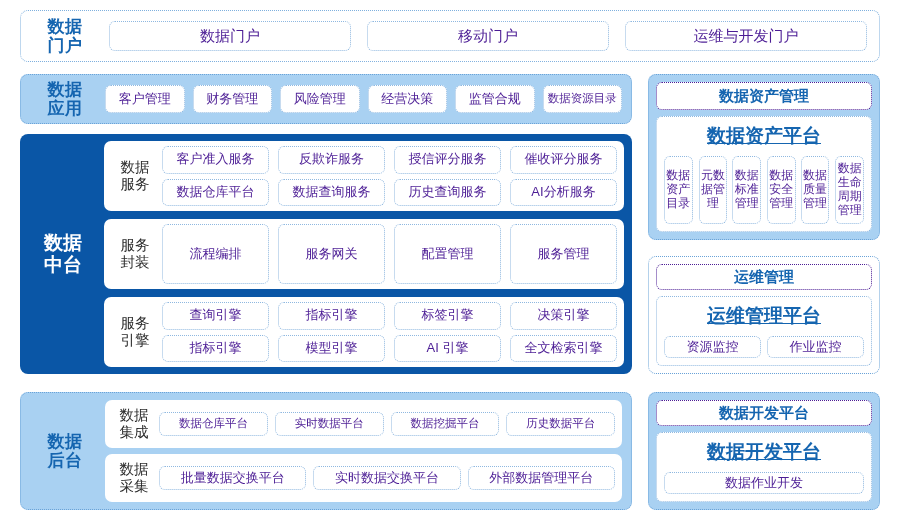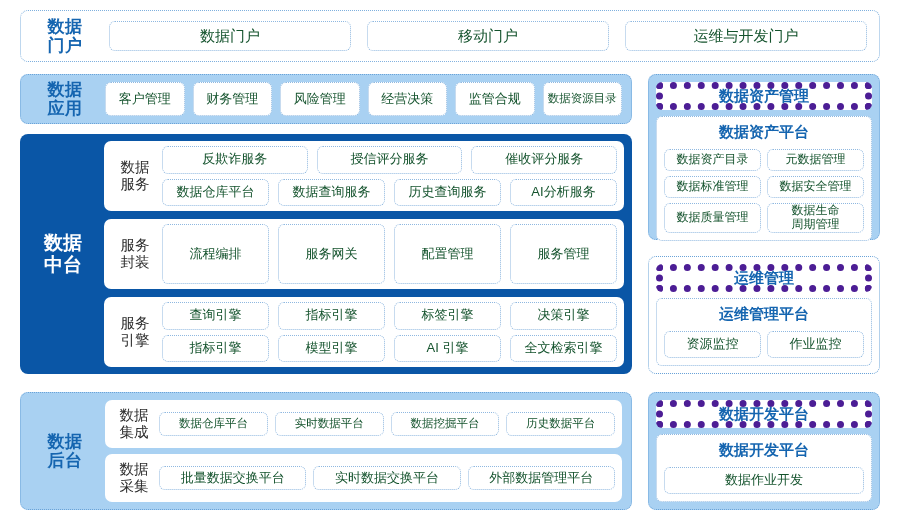--- a/index.html
+++ b/index.html
@@ -16,21 +16,21 @@
   }
 
   
   .card {
     border: 1px solid #8fb8e0;
     border-style: dotted;
     border-radius: 6px;
     background: #ffffff;
     display: flex; align-items: center; justify-content: center;
     text-align: center;
-    color: #14532d;
+    color: #4c1d95;
     line-height: 1.15;
   }
 
   
   .band {
     position: absolute;
     border: 1px dotted #7fb0de;
     border-radius: 8px;
     display: flex;
     align-items: center;
@@ -55,21 +55,21 @@
     flex: 1; display: flex; gap: 16px; padding: 0 12px 0 8px;
   }
   #portal-cards .card {
     flex: 1; height: 30px; font-size: 15px;
   }
 
   
   #app-band { left: 20px; top: 74px; width: 612px; height: 50px; }
   #app-label { width: 72px; margin-left: 8px; }
   #app-cards { flex: 1; display: flex; gap: 8px; padding: 0 9px 0 4px; }
-  #app-cards .card { flex: 1; height: 34px; font-size: 13px; }
+  #app-cards .card { flex: 1; height: 28px; font-size: 13px; }
   #app-cards .card.small { font-size: 11.5px; }
 
   
   #mid-band {
     position: absolute;
     left: 20px; top: 134px; width: 612px; height: 240px;
     background: #0a56a6;
     border-radius: 8px;
     display: flex; align-items: center;
   }
@@ -117,41 +117,41 @@
   .rpanel {
     position: absolute;
     border: 1px dotted #6aa3d8;
     border-radius: 8px;
     padding: 7px;
     display: flex; flex-direction: column; gap: 6px;
   }
   .rpanel-blue { background: #a9d1f2; }
   .rpanel-white { background: #ffffff; }
   .rpanel-title {
-    border: 7px solid #4c1d95;
+    border: 1px solid #4c1d95;
     border-style: dotted;
     border-radius: 6px;
     background: #ffffff;
     color: #1565b0; font-weight: bold; font-size: 15px;
     display: flex; align-items: center; justify-content: center;
     height: 28px;
   }
   .rpanel-inner {
     flex: 1;
     border: 1px dotted #8fb8e0;
     border-radius: 6px;
     background: #ffffff;
     padding: 5px 7px 7px;
     display: flex; flex-direction: column; gap: 5px;
   }
   .rpanel-subtitle {
-    color: #1565b0; font-weight: bold; font-size: 15px;
-    text-align: center; padding: 1px 0 2px;
-  }
-  .rgrid { flex: 1; display: flex; flex-direction: column; gap: 5px; }
+    color: #1565b0; font-weight: bold; font-size: 19px;
+    text-align: center; padding: 1px 0 2px; text-decoration: underline;
+  }
+  .rgrid { flex: 1; display: flex; gap: 5px; }
   .rrow { display: flex; gap: 6px; flex: 1; }
   .rrow .card { flex: 1; font-size: 12px; min-height: 22px; }
 
   #asset-panel  { left: 648px; top: 74px;  width: 232px; height: 166px; }
   #ops-panel    { left: 648px; top: 256px; width: 232px; height: 118px; }
   #devops-panel { left: 648px; top: 392px; width: 232px; height: 118px; }
 
   #ops-panel .rrow .card, #devops-panel .rrow .card { font-size: 13px; }
 </style>
 </head>
@@ -193,20 +193,21 @@
     </div>
     <div id="mid-groups">
 
       <div class="mid-group">
         <div class="mid-group-label">
           <div>数据</div>
           <div>服务</div>
         </div>
         <div class="mid-rows">
           <div class="mid-row">
+            <div class="card">客户准入服务</div>
             <div class="card">反欺诈服务</div>
             <div class="card">授信评分服务</div>
             <div class="card">催收评分服务</div>
           </div>
           <div class="mid-row">
             <div class="card">数据仓库平台</div>
             <div class="card">数据查询服务</div>
             <div class="card">历史查询服务</div>
             <div class="card">AI分析服务</div>
           </div>

